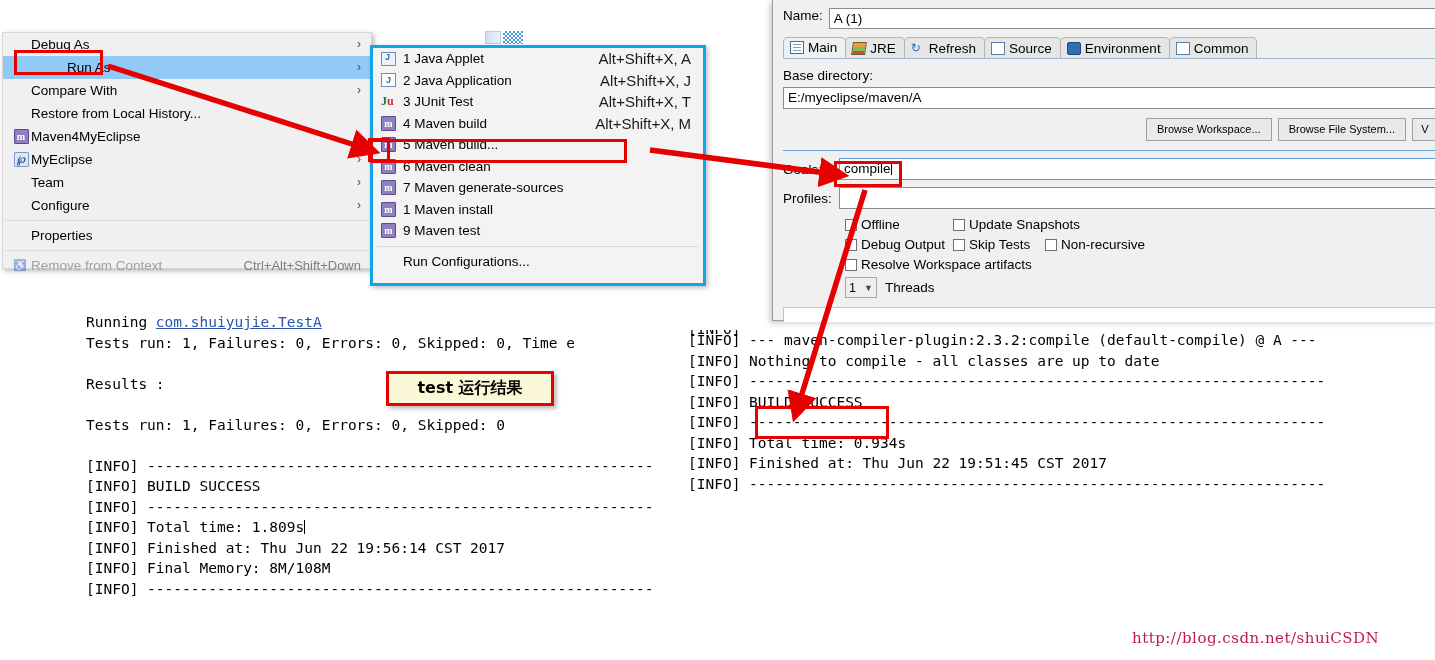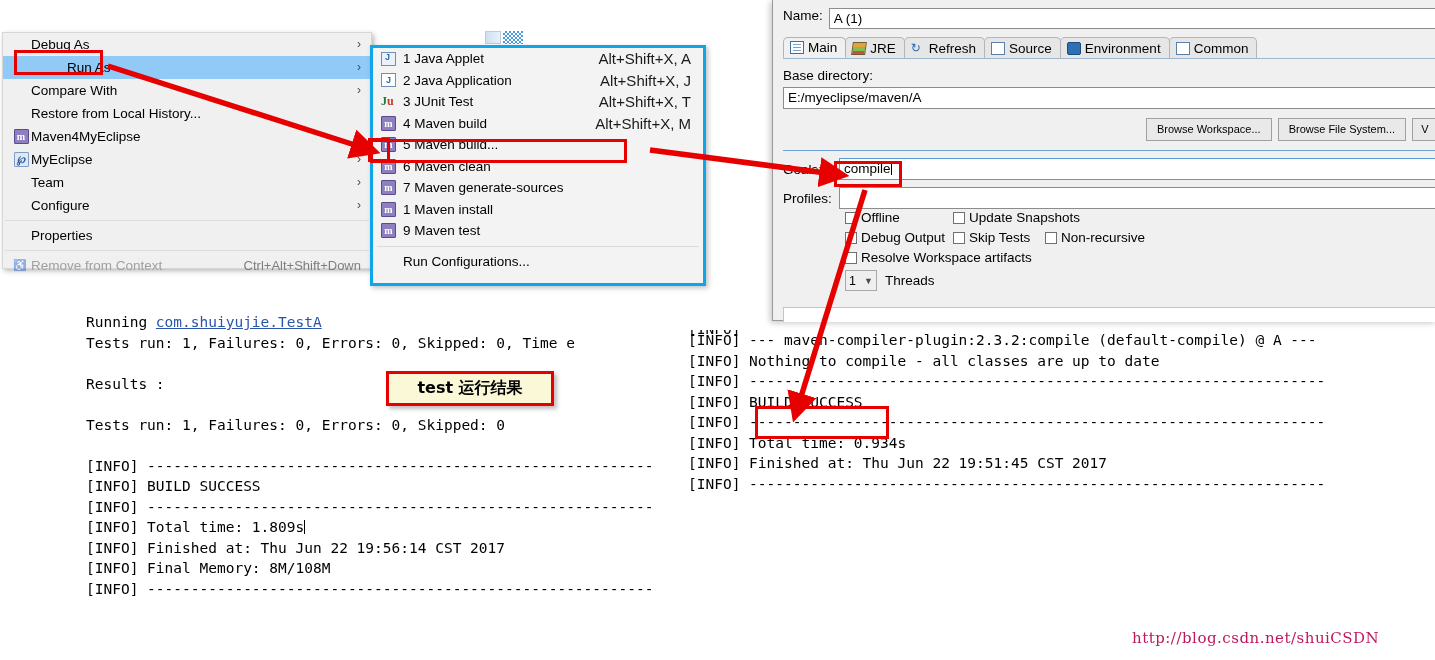--- a/index.html
+++ b/index.html
@@ -110,21 +110,21 @@
   }
   .btn-row{display:flex;justify-content:flex-end;gap:6px;margin-top:9px;}
   .btn{
     height:23px;min-width:60px;padding:0 10px;font-size:11px;
     background:#e9e9e9;border:1px solid #a0a0a0;box-sizing:border-box;
     line-height:21px;text-align:center;white-space:nowrap;color:#000;
   }
   .hr-blue{height:1px;background:#6ba3d6;margin-top:9px;}
   .lblfield-row{display:flex;align-items:center;margin-top:7px;}
   .lblfield-row .lbl{width:56px;font-size:13.5px;}
-  .checks{margin-top:1px;text-align:center;}
+  .checks{margin-top:8px;text-align:center;}
   .chk-line{display:flex;align-items:center;margin-bottom:5px;}
   .chk{display:flex;align-items:center;margin-right:18px;}
   .chkbox{width:12px;height:12px;background:#fff;border:1px solid #707070;box-sizing:border-box;margin-right:4px;flex:0 0 12px;}
   .chk span{font-size:13.5px;white-space:nowrap;}
   .threads-row{display:flex;align-items:center;margin-top:4px;}
   .spinner{
     width:32px;height:21px;border:1px solid #a8a8a8;background:#efefef;box-sizing:border-box;
     display:flex;align-items:center;justify-content:space-between;padding:0 3px;font-size:12.5px;margin-right:8px;
   }
   .spinner .cv{color:#4a4a4a;font-size:9px;}

